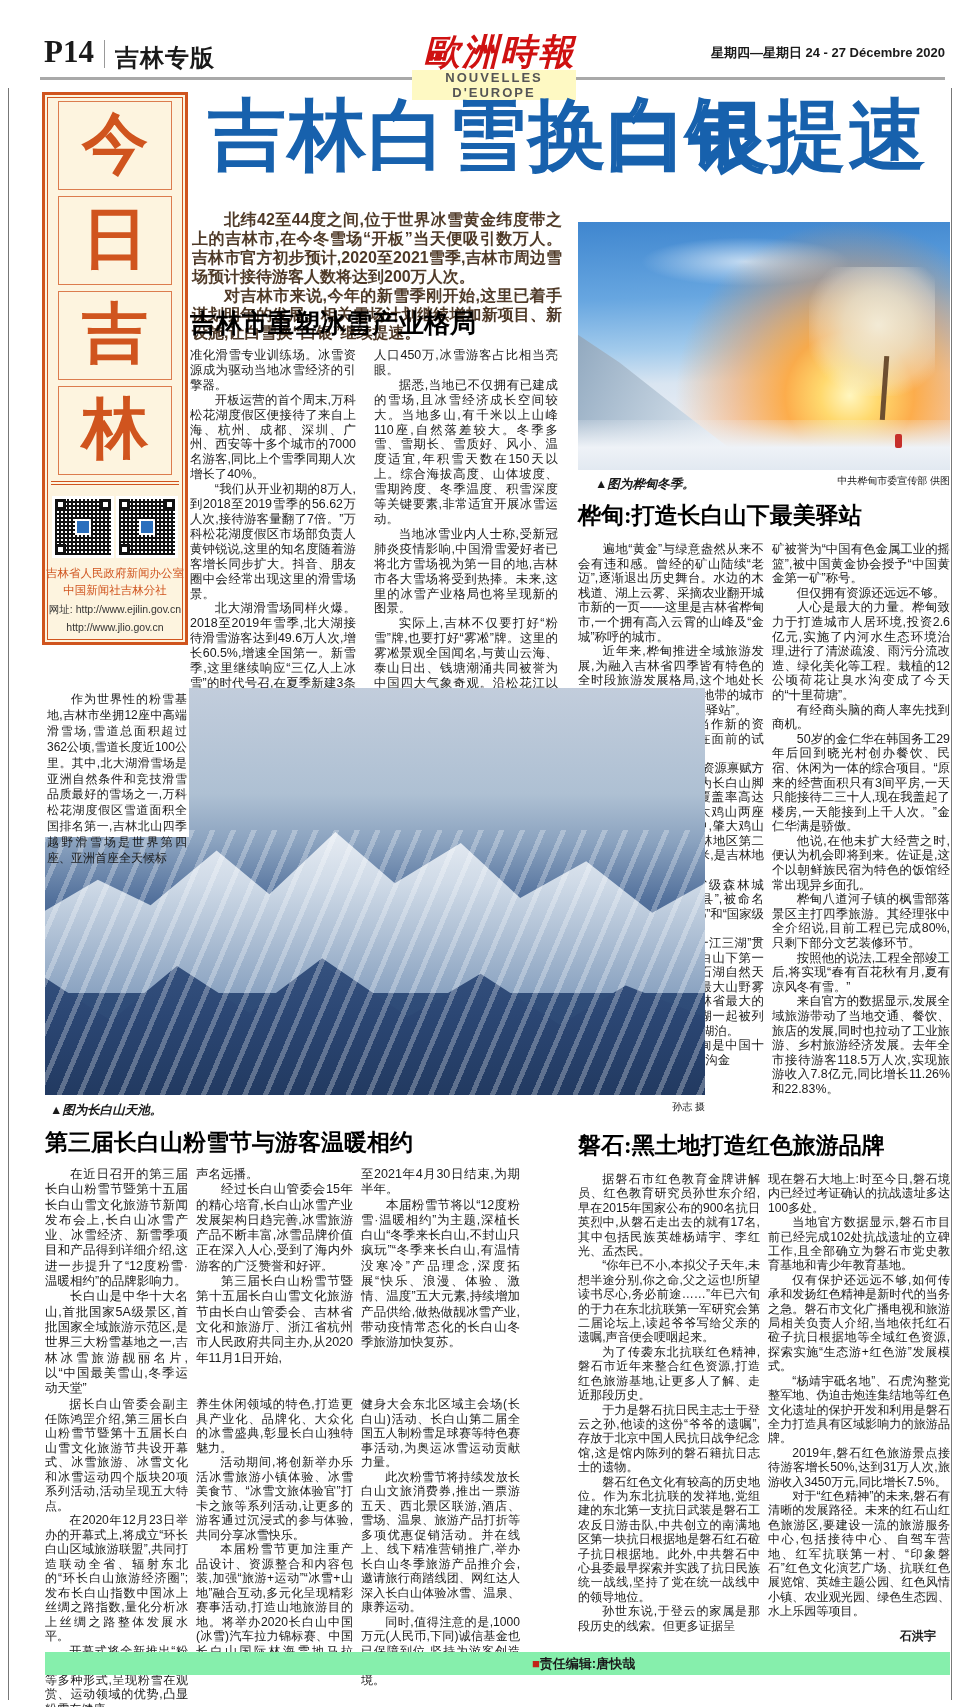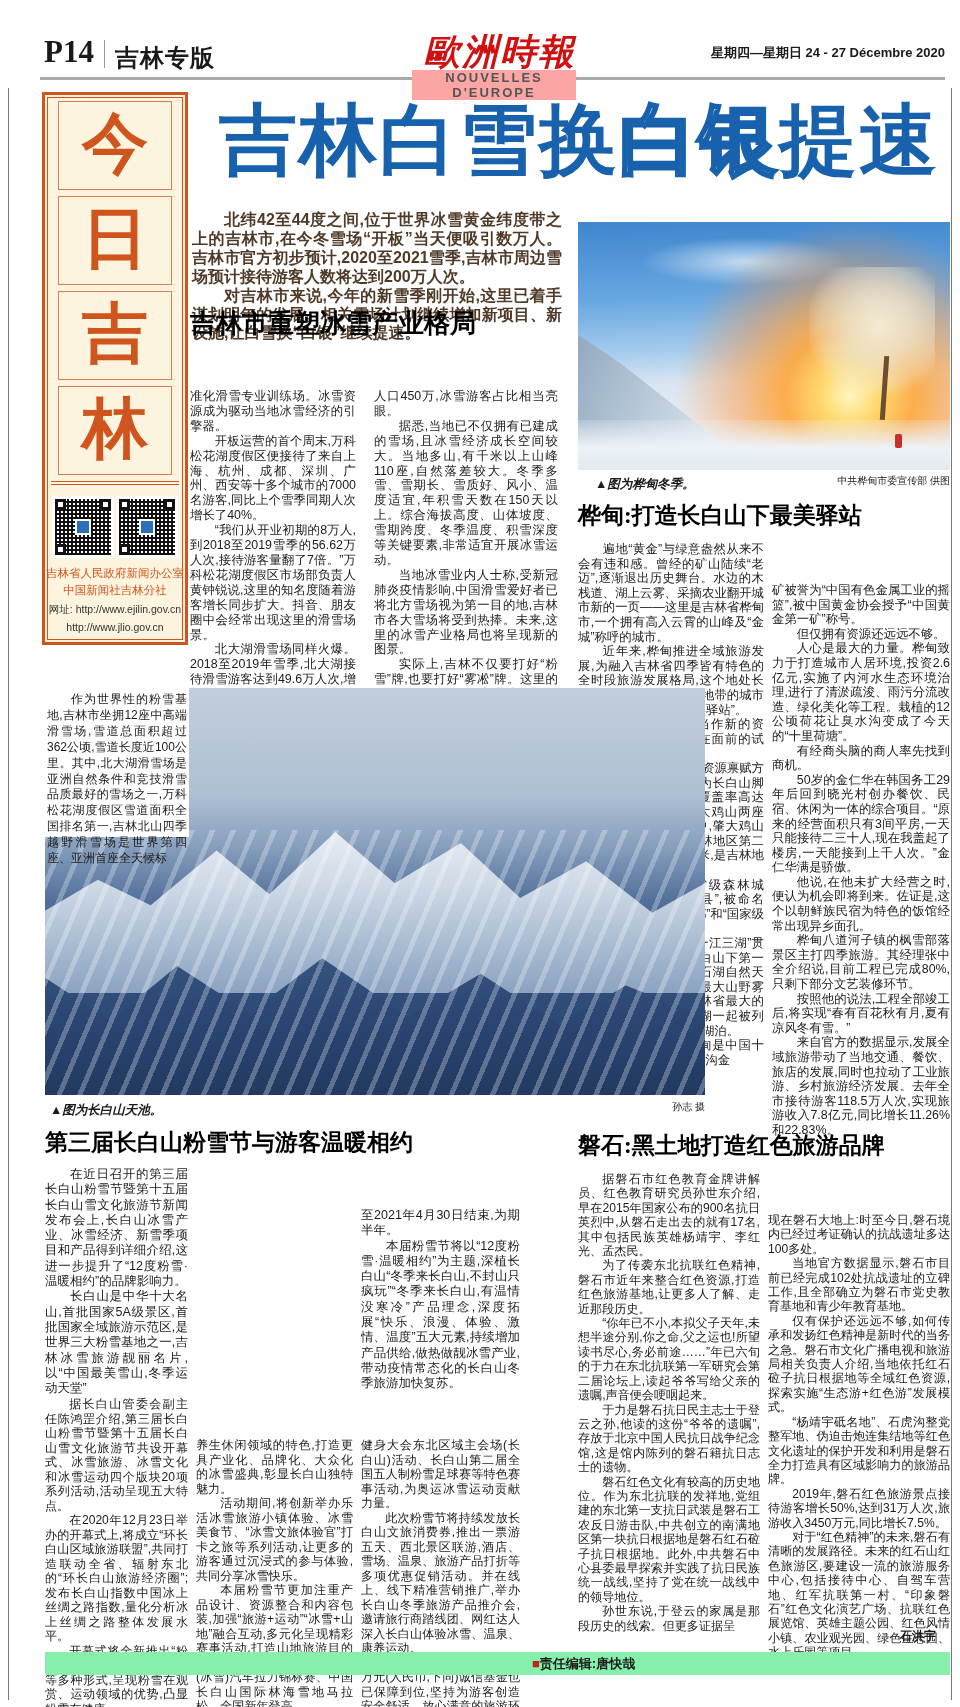--- a/index.html
+++ b/index.html
@@ -5,49 +5,49 @@
   html,body{margin:0;padding:0;background:#fff;}
   .page{position:relative;width:960px;height:1707px;background:#fff;overflow:hidden;
         font-family:"Liberation Sans","DejaVu Sans",sans-serif;color:#1a1a1a;}
   .abs{position:absolute;}
   .vline{width:1px;background:#777;}
   
   .pageno{font-family:"Liberation Serif",serif;font-size:31px;font-weight:700;}
   .section{font-size:24px;font-weight:700;letter-spacing:1px;}
   .masthead{font-family:"Liberation Serif",serif;font-style:italic;font-weight:700;
             font-size:36px;color:#cf1111;letter-spacing:2px;}
-  .masthead-sub{font-size:13px;font-weight:700;letter-spacing:2px;color:#555;background:#fca5a5;padding:0 12px;}
+  .masthead-sub{font-size:13px;font-weight:700;letter-spacing:2px;color:#555;background:#fef9c3;padding:0 12px;}
   .dateline{font-size:13px;font-weight:700;}
   .hrule{height:3px;background:#a9a9a9;}
   
   .sidebar{border:3px solid #d0541e;background:#fdf4df;box-sizing:border-box;}
   .sidebar-innerline{position:absolute;inset:2px;border:1px solid #d0541e;pointer-events:none;}
   .bigchar{width:112px;height:87px;line-height:84px;margin:6px auto 0;text-align:center;
            font-family:"Liberation Serif",serif;font-weight:700;font-size:66px;color:#d0541e;
            border:1px solid rgba(208,84,30,.75);}
   .sb-div{height:1px;background:#d0541e;margin:6px 6px 0;}
   .qr{width:56px;height:56px;position:relative;background:
       repeating-linear-gradient(0deg,#111 0 2px,transparent 2px 4px),
       repeating-linear-gradient(90deg,#111 0 2px,#fff 2px 4px);
       outline:3px solid #fff;}
   .qr .chip{position:absolute;inset:36%;background:#2a6fbd;border:2px solid #fff;}
   .qr .f{position:absolute;width:11px;height:11px;background:#fff;border:3px solid #111;box-sizing:border-box;}
   .qr .f1{top:0;left:0}.qr .f2{top:0;right:0}.qr .f3{bottom:0;left:0}
   .sb-org{font-size:11.5px;font-weight:400;color:#d0541e;text-align:center;line-height:16px;}
   .sb-url{font-size:10.5px;color:#333;text-align:center;line-height:16px;}
   
   .headline{font-size:78px;font-weight:900;color:#1761ad;letter-spacing:2px;white-space:nowrap;
-            font-family:Liberation Serif, serif;text-align:center;}
+            font-family:Liberation Mono, monospace;}
   .headline .outline{color:#fff;-webkit-text-stroke:3px #1761ad;
             text-shadow:0 0 1px #1761ad;}
   
   .intro{font-size:16px;font-weight:700;color:#4f3a28;line-height:18.9px;}
   .art-title{font-family:"Liberation Serif",serif;font-weight:700;text-align:left;color:#000;}
   .col p{margin:0;text-indent:2em;text-align:justify;}
-  .col p.cont{text-indent:0;margin-top:41px;}
+  .col p.cont{text-indent:0;}
   .t-a{font-size:12.4px;line-height:14.9px;}
   .t-h{font-size:12.4px;line-height:14.6px;}
   .t-f{font-size:12.5px;line-height:15.3px;}
   .t-d{font-size:12.1px;line-height:14.5px;}
   .t-p{font-size:12.1px;line-height:14.4px;}
   .t-o{font-size:12px;line-height:15.9px;}
   .caption{font-family:"Liberation Serif",serif;font-style:italic;font-weight:700;font-size:12.5px;}
   .credit{font-weight:400;font-size:10px;}
   .byline{font-weight:700;text-align:right;padding-right:14px;margin-top:2px;}
   
@@ -195,20 +195,25 @@
   <div class="abs" style="left:50px;top:1100px;width:655px">
     <span class="caption">▲图为长白山天池。</span>
     <span class="credit" style="float:right">孙志 摄</span>
   </div>
 
   <div class="abs art-title" style="left:45px;top:1127px;width:460px;font-size:23px">第三届长白山粉雪节与游客温暖相约</div>
   <div class="abs col t-f" style="left:45px;top:1167px;width:143px;height:186px">
       <p>在近日召开的第三届长白山粉雪节暨第十五届长白山雪文化旅游节新闻发布会上,长白山冰雪产业、冰雪经济、新雪季项目和产品得到详细介绍,这进一步提升了“12度粉雪·温暖相约”的品牌影响力。</p>
       <p>长白山是中华十大名山,首批国家5A级景区,首批国家全域旅游示范区,是世界三大粉雪基地之一,吉林冰雪旅游靓丽名片,以“中国最美雪山,冬季运动天堂”</p>
     </div>
+  <div class="abs col t-f" style="left:196px;top:1167px;width:157px;height:186px">
+      <p class="cont">声名远播。</p>
+      <p>经过长白山管委会15年的精心培育,长白山冰雪产业发展架构日趋完善,冰雪旅游产品不断丰富,冰雪品牌价值正在深入人心,受到了海内外游客的广泛赞誉和好评。</p>
+      <p>第三届长白山粉雪节暨第十五届长白山雪文化旅游节由长白山管委会、吉林省文化和旅游厅、浙江省杭州市人民政府共同主办,从2020年11月1日开始,</p>
+    </div>
   <div class="abs col t-f" style="left:361px;top:1167px;width:159px;height:186px">
       <p class="cont">至2021年4月30日结束,为期半年。</p>
       <p>本届粉雪节将以“12度粉雪·温暖相约”为主题,深植长白山“冬季来长白山,不封山只疯玩”“冬季来长白山,有温情没寒冷”产品理念,深度拓展“快乐、浪漫、体验、激情、温度”五大元素,持续增加产品供给,做热做靓冰雪产业,带动疫情常态化的长白山冬季旅游加快复苏。</p>
     </div>
 
   <div class="abs col t-d" style="left:45px;top:1397px;width:143px;height:248px">
       <p>据长白山管委会副主任陈鸿罡介绍,第三届长白山粉雪节暨第十五届长白山雪文化旅游节共设开幕式、冰雪旅游、冰雪文化和冰雪运动四个版块20项系列活动,活动呈现五大特点。</p>
       <p>在2020年12月23日举办的开幕式上,将成立“环长白山区域旅游联盟”,共同打造联动全省、辐射东北的“环长白山旅游经济圈”;发布长白山指数中国冰上丝绸之路指数,量化分析冰上丝绸之路整体发展水平。</p>
       <p>开幕式将全新推出“粉雪PLUS+”概念,以全息投影等多种形式,呈现粉雪在观赏、运动领域的优势,凸显粉雪在健康、</p>
     </div>
@@ -219,22 +224,22 @@
     </div>
   <div class="abs col t-d" style="left:361px;top:1397px;width:159px;height:248px">
       <p class="cont">健身大会东北区域主会场(长白山)活动、长白山第二届全国五人制粉雪足球赛等特色赛事活动,为奥运冰雪运动贡献力量。</p>
       <p>此次粉雪节将持续发放长白山文旅消费券,推出一票游五天、西北景区联游,酒店、雪场、温泉、旅游产品打折等多项优惠促销活动。并在线上、线下精准营销推广,举办长白山冬季旅游产品推介会,邀请旅行商踏线团、网红达人深入长白山体验冰雪、温泉、康养运动。</p>
       <p>同时,值得注意的是,1000万元(人民币,下同)诚信基金也已保障到位,坚持为游客创造安全舒适、放心满意的旅游环境。</p>
     </div>
 
   <div class="abs art-title" style="left:578px;top:1130px;width:372px;font-size:23px">磐石:黑土地打造红色旅游品牌</div>
   <div class="abs col t-p" style="left:578px;top:1172px;width:182px;height:476px">
       <p>据磐石市红色教育金牌讲解员、红色教育研究员孙世东介绍,早在2015年国家公布的900名抗日英烈中,从磐石走出去的就有17名,其中包括民族英雄杨靖宇、李红光、孟杰民。</p>
+      <p>“你年已不小,本拟父子天年,未想半途分别,你之命,父之运也!所望读书尽心,务必前途……”年已六旬的于力在东北抗联第一军研究会第二届论坛上,读起爷爷写给父亲的遗嘱,声音便会哽咽起来。</p>
       <p>为了传袭东北抗联红色精神,磐石市近年来整合红色资源,打造红色旅游基地,让更多人了解、走近那段历史。</p>
-      <p>“你年已不小,本拟父子天年,未想半途分别,你之命,父之运也!所望读书尽心,务必前途……”年已六旬的于力在东北抗联第一军研究会第二届论坛上,读起爷爷写给父亲的遗嘱,声音便会哽咽起来。</p>
       <p>于力是磐石抗日民主志士于登云之孙,他读的这份“爷爷的遗嘱”,存放于北京中国人民抗日战争纪念馆,这是馆内陈列的磐石籍抗日志士的遗物。</p>
       <p>磐石红色文化有较高的历史地位。作为东北抗联的发祥地,党组建的东北第一支抗日武装是磐石工农反日游击队,中共创立的南满地区第一块抗日根据地是磐石红石砬子抗日根据地。此外,中共磐石中心县委最早探索并实践了抗日民族统一战线,坚持了党在统一战线中的领导地位。</p>
       <p>孙世东说,于登云的家属是那段历史的线索。但更多证据呈</p>
     </div>
   <div class="abs col t-p" style="left:768px;top:1172px;width:182px;height:476px">
   <p class="cont">现在磐石大地上:时至今日,磐石境内已经过考证确认的抗战遗址多达100多处。</p>
       <p>当地官方数据显示,磐石市目前已经完成102处抗战遗址的立碑工作,且全部确立为磐石市党史教育基地和青少年教育基地。</p>
       <p>仅有保护还远远不够,如何传承和发扬红色精神是新时代的当务之急。磐石市文化广播电视和旅游局相关负责人介绍,当地依托红石砬子抗日根据地等全域红色资源,探索实施“生态游+红色游”发展模式。</p>
       <p>“杨靖宇砥名地”、石虎沟整党整军地、伪迫击炮连集结地等红色文化遗址的保护开发和利用是磐石全力打造具有区域影响力的旅游品牌。</p>
       <p>2019年,磐石红色旅游景点接待游客增长50%,达到31万人次,旅游收入3450万元,同比增长7.5%。</p>

